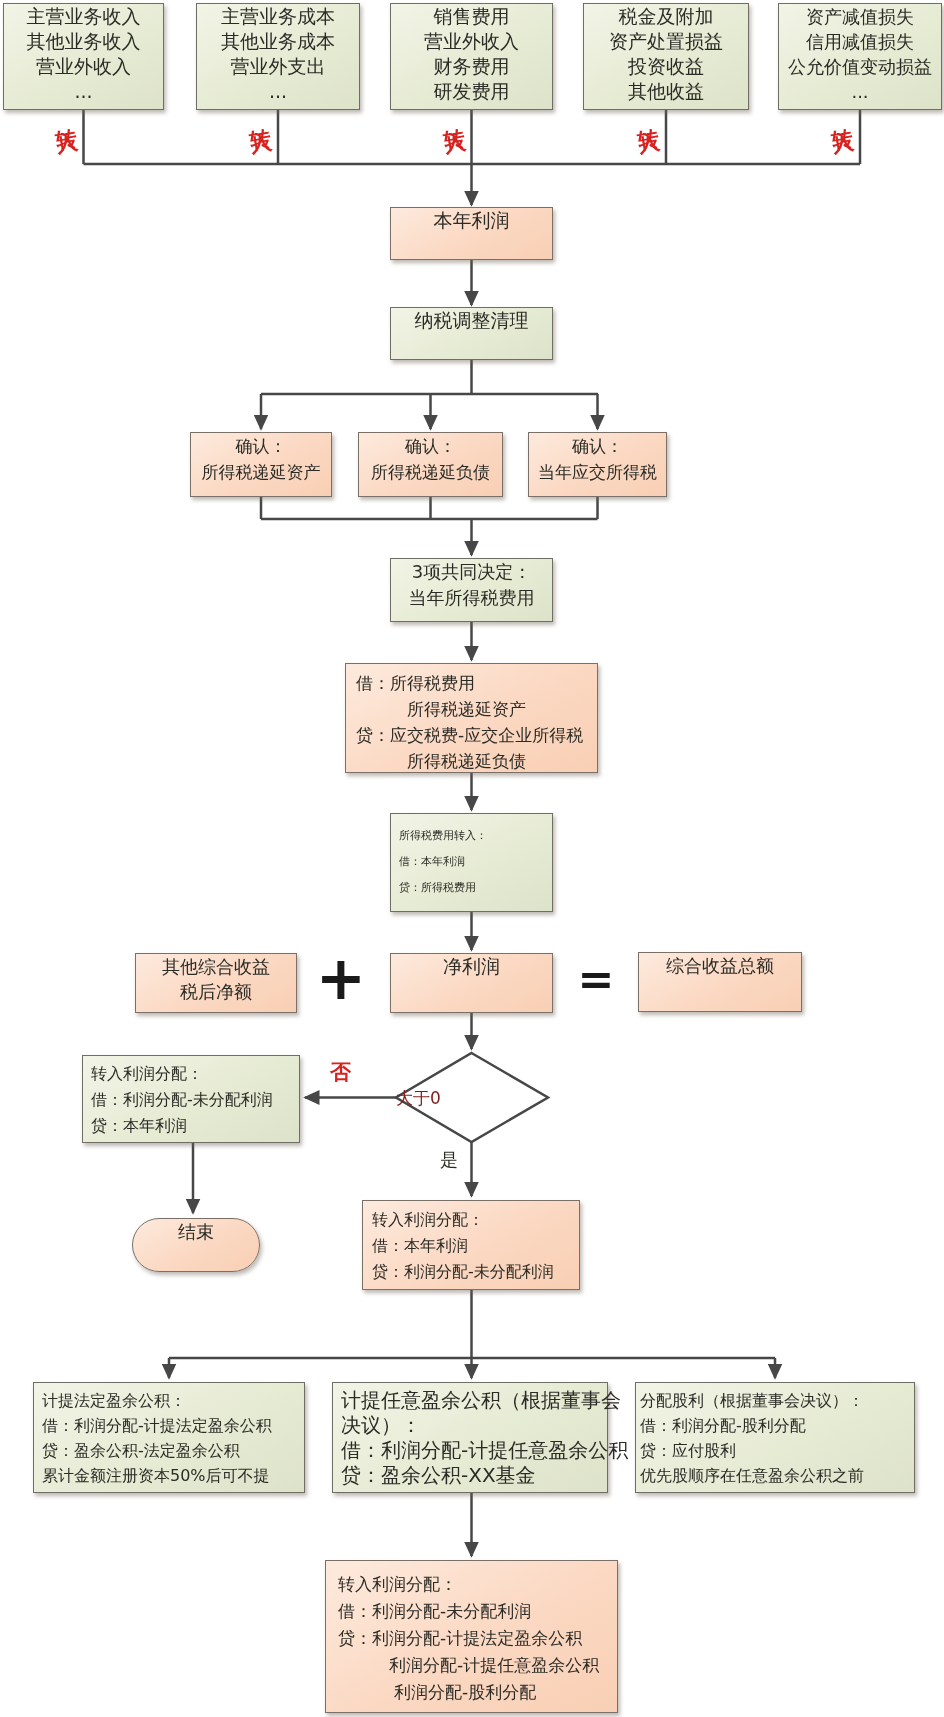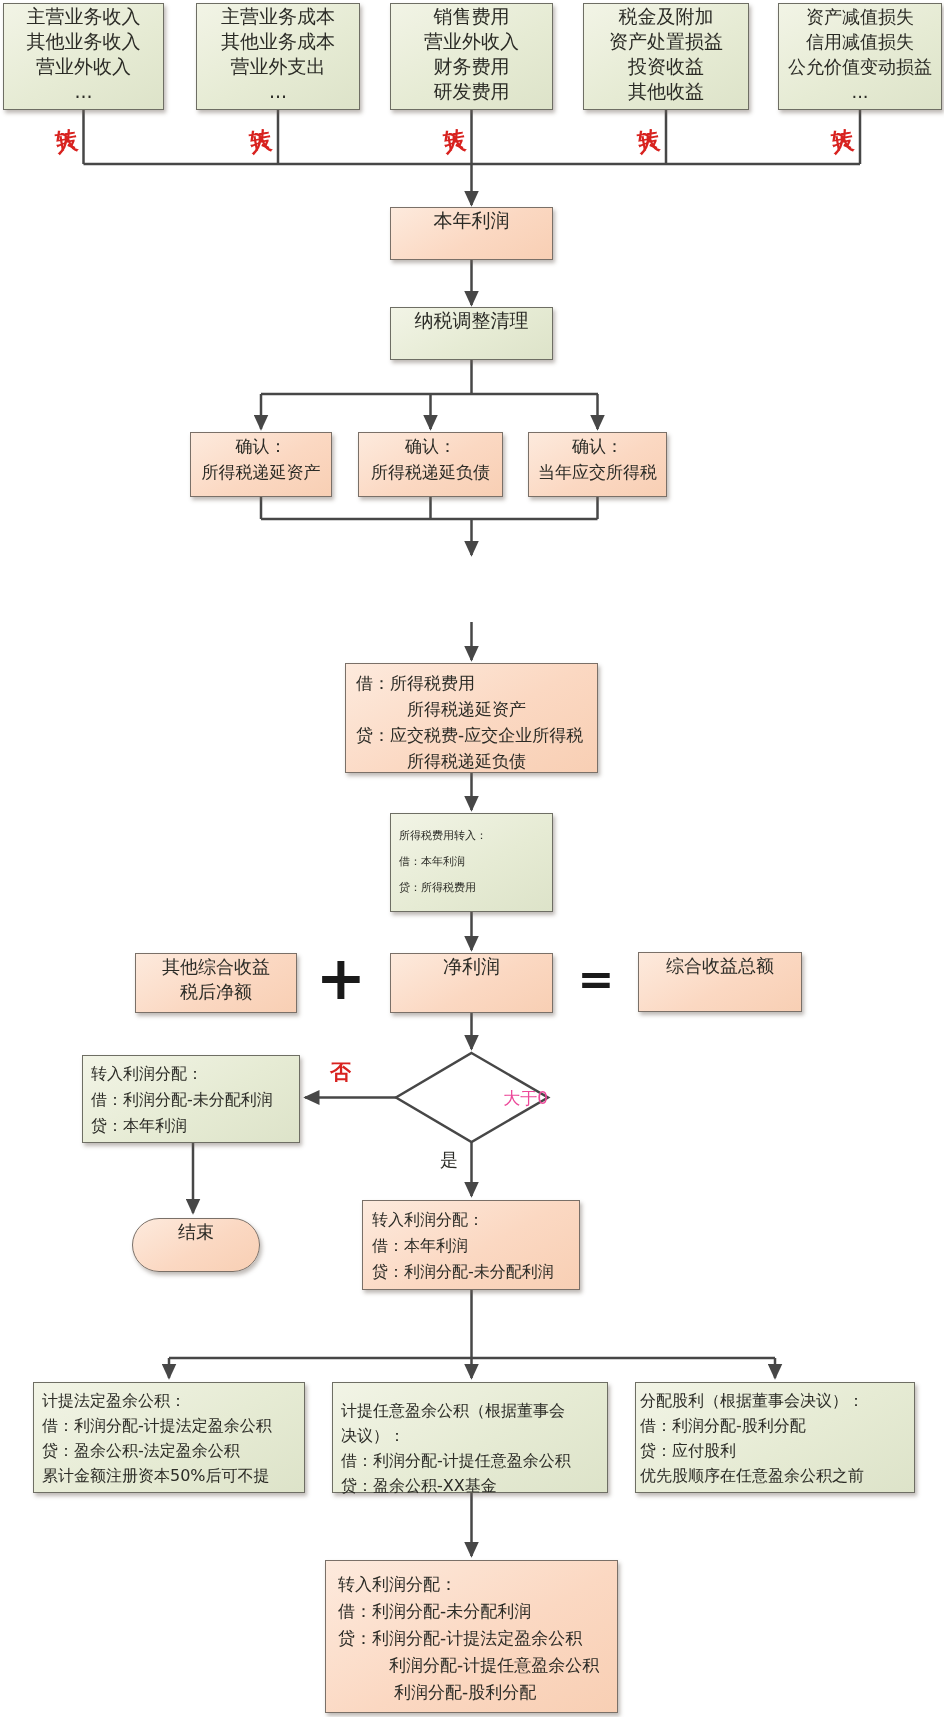--- a/index.html
+++ b/index.html
@@ -126,20 +126,24 @@
   </div>
   <div class="box orange center" style="left:358px;top:432px;width:145px;height:65px;font-size:17px">
     <div class="jl">确认：</div>
     <div class="jl">所得税递延负债</div>
   </div>
   <div class="box orange center" style="left:528px;top:432px;width:139px;height:65px;font-size:17px">
     <div class="jl">确认：</div>
     <div class="jl">当年应交所得税</div>
   </div>
 
+  <div class="box green center" style="left:390px;top:558px;width:163px;height:64px;font-size:18px">
+    <div class="jl">3项共同决定：</div>
+    <div class="jl">当年所得税费用</div>
+  </div>
 
   <div class="box orange leftal" style="left:345px;top:663px;width:253px;height:110px;font-size:17px;padding:6px 10px">
     <div class="jl">借：所得税费用</div>
     <div class="jl ind">所得税递延资产</div>
     <div class="jl">贷：应交税费-应交企业所得税</div>
     <div class="jl ind">所得税递延负债</div>
   </div>
 
   <div class="box green leftal" style="left:390px;top:813px;width:163px;height:99px;font-size:11px;padding:9px 8px">
     <div class="jl">所得税费用转入：</div>
@@ -153,21 +157,21 @@
   </div>
   <div class="op" style="left:313px;top:944px;width:56px;font-size:60px;line-height:68px">+</div>
   <div class="box orange center" style="left:390px;top:953px;width:163px;height:60px;font-size:19px">
     <div class="ln">净利润</div>
   </div>
   <div class="op" style="left:574px;top:950px;width:44px;font-size:44px;line-height:58px">=</div>
   <div class="box orange center" style="left:638px;top:952px;width:164px;height:60px;font-size:18px">
     <div class="ln">综合收益总额</div>
   </div>
 
-  <div class="edge-label" style="left:396px;top:1087px;width:152px;text-align:right;font-size:17px;color:#ec4899">大于0</div>
+  <div class="edge-label" style="left:396px;top:1087px;width:152px;text-align:left;font-size:17px;color:#7f1d1d">大于0</div>
   <div class="edge-label" style="left:330px;top:1058px;color:#d8221f;font-weight:bold;font-size:21px">否</div>
   <div class="edge-label" style="left:440px;top:1148px;font-size:18px;color:#2b2b26">是</div>
 
   <div class="box green leftal" style="left:82px;top:1055px;width:218px;height:88px;font-size:16px;padding:5px 8px">
     <div class="jl">转入利润分配：</div>
     <div class="jl">借：利润分配-未分配利润</div>
     <div class="jl">贷：本年利润</div>
   </div>
 
   <div class="box orange center stadium" style="left:132px;top:1218px;width:128px;height:54px;font-size:18px">
@@ -179,21 +183,21 @@
     <div class="jl">借：本年利润</div>
     <div class="jl">贷：利润分配-未分配利润</div>
   </div>
 
   <div class="box green leftal" style="left:33px;top:1382px;width:272px;height:111px;font-size:16px;padding:5px 8px;line-height:25px">
     <div class="ln">计提法定盈余公积：</div>
     <div class="ln">借：利润分配-计提法定盈余公积</div>
     <div class="ln">贷：盈余公积-法定盈余公积</div>
     <div class="ln">累计金额注册资本50%后可不提</div>
   </div>
-  <div class="box green leftal" style="left:332px;top:1382px;width:276px;height:111px;font-size:16px;padding:15px 8px;line-height:25px">
+  <div class="box green leftal" style="left:332px;top:1382px;width:276px;height:111px;font-size:20px;padding:5px 8px;line-height:25px">
     <div class="ln">计提任意盈余公积（根据董事会</div>
     <div class="ln">决议）：</div>
     <div class="ln">借：利润分配-计提任意盈余公积</div>
     <div class="ln">贷：盈余公积-XX基金</div>
   </div>
   <div class="box green leftal" style="left:635px;top:1382px;width:280px;height:111px;font-size:16px;padding:5px 4px;line-height:25px">
     <div class="ln">分配股利（根据董事会决议）：</div>
     <div class="ln">借：利润分配-股利分配</div>
     <div class="ln">贷：应付股利</div>
     <div class="ln">优先股顺序在任意盈余公积之前</div>

